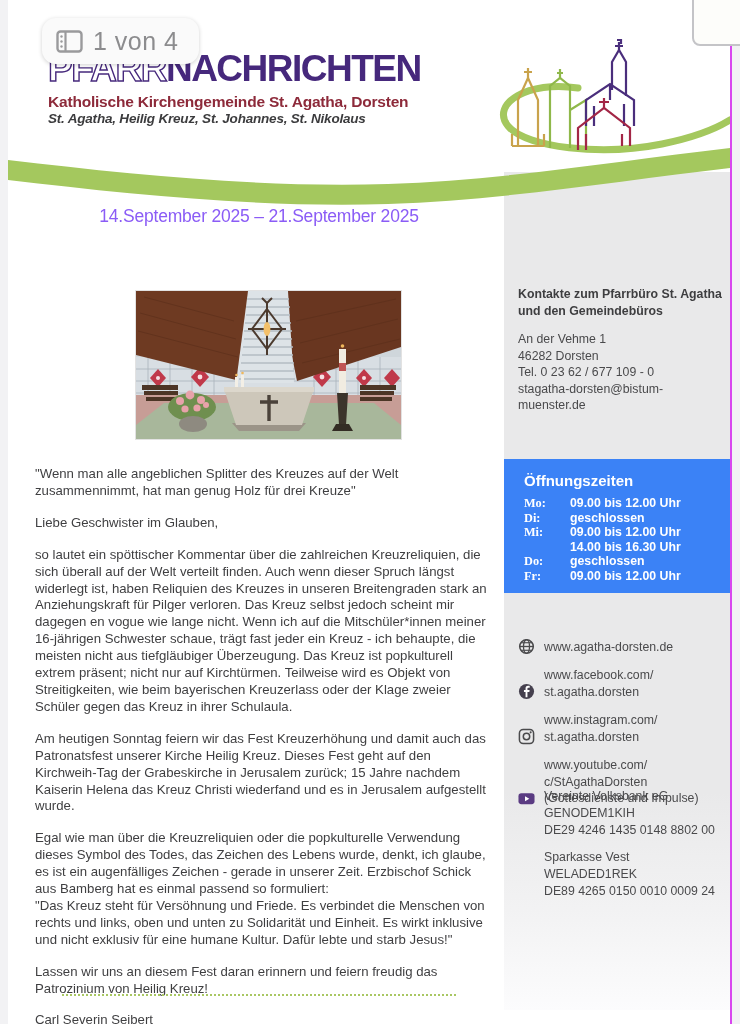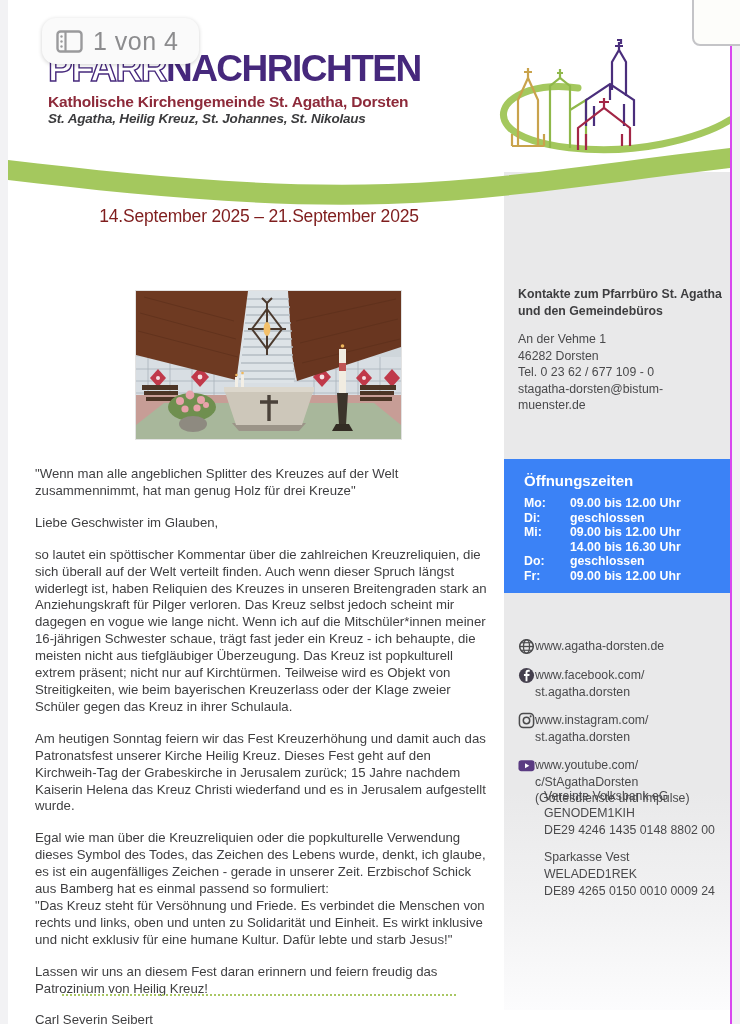--- a/index.html
+++ b/index.html
@@ -40,21 +40,21 @@
   }
   .page-badge-label{font-size:25px;color:#8c8c8e;letter-spacing:0.5px;}
   .tr-box{
     position:absolute;right:-14px;top:-12px;z-index:9;width:58px;height:54px;
     background:#fdfdfa;border:2px solid #c4c4c7;border-radius:8px;
   }
 
   
   .date-heading{
     position:absolute;left:27px;top:206px;width:448px;text-align:center;
-    font-size:17.5px;color:#7f1d1d;letter-spacing:-0.2px;
+    font-size:17.5px;color:#8b5cf6;letter-spacing:-0.2px;
   }
   .photo{
     position:absolute;left:128px;top:291px;width:265px;height:148px;
     outline:1px solid #e2e2e2;
   }
   .text-col{
     position:absolute;left:27px;top:466px;width:452px;
     font-size:13.2px;line-height:16.9px;color:#3f3f41;
   }
   .para{margin:0 0 15px 0;white-space:pre-line;}
@@ -75,23 +75,23 @@
   }
   .contact .bold{font-weight:700;color:#3e3e40;}
   .contact .blk{white-space:pre-line;margin-top:12px;}
   .contact .tight{white-space:pre-line;}
   .hours-box{
     position:absolute;left:496px;top:459px;width:226px;height:134px;z-index:2;
     background:#3b82f6;color:#ffffff;box-sizing:border-box;padding:13px 0 8px 20px;
   }
   .hours-title{font-size:15px;font-weight:700;margin-bottom:7px;}
   .hours-row{display:flex;font-size:12.3px;font-weight:700;line-height:14.6px;}
-  .hours-day{width:46px;flex:none;}
+  .hours-day{width:46px;flex:none;font-family:Liberation Serif, serif;}
   .links{position:absolute;left:510px;top:638px;width:210px;z-index:2;}
-  .link-row{display:flex;margin-bottom:12px;}
+  .link-row{display:flex;gap:9px;margin-bottom:12px;align-items:flex-end;}
   .link-icon{flex:none;width:17px;height:17px;margin-top:0px;}
   .link-text{
     font-size:12.3px;line-height:16.5px;color:#4a4a4c;white-space:pre-line;
   }
   .banks{position:absolute;left:536px;top:788px;width:190px;z-index:2;}
   .bank{font-size:12.3px;line-height:17px;color:#4a4a4c;white-space:pre-line;margin-bottom:10px;}
 </style>
 </head>
 <body>
 

